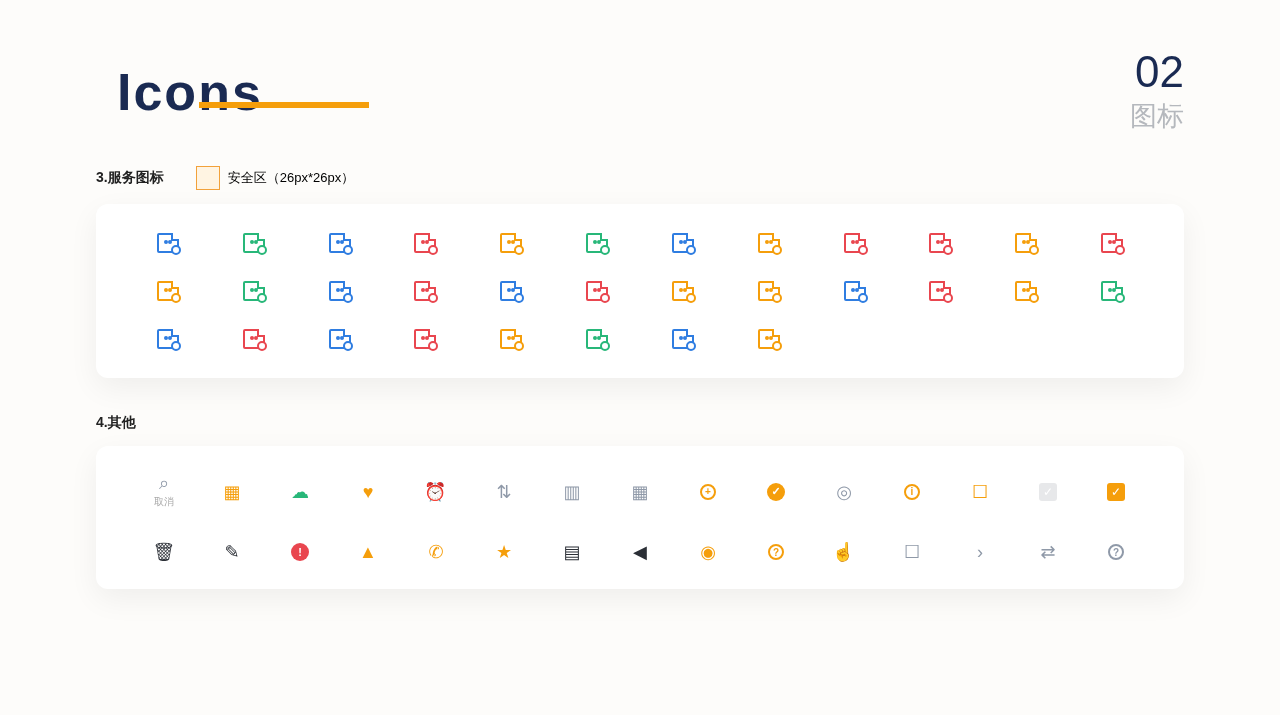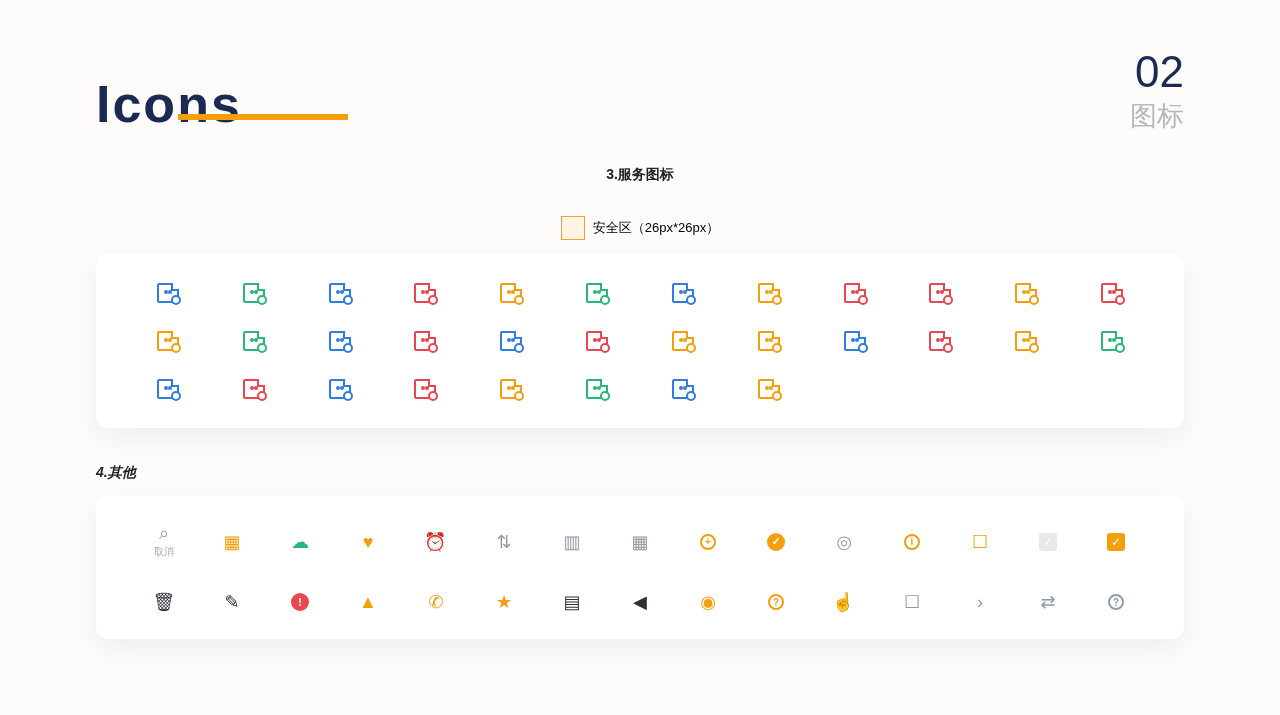--- a/index.html
+++ b/index.html
@@ -7,52 +7,52 @@
       margin: 0; padding: 0;
       width: 1280px; height: 715px;
       background: #fdfcfa;
       font-family: "PingFang SC","Microsoft YaHei",-apple-system,sans-serif;
       color: #222;
       position: relative;
     }
     .page { padding: 50px 96px 40px; }
 
     
-    .header { display: flex; justify-content: space-between; align-items: flex-end; margin-bottom: 32px; }
+    .header { display: flex; justify-content: space-between; align-items: center; margin-bottom: 32px; margin-left: 21px; }
     .title-wrap { position: relative; }
     .title {
       font-size: 52px; font-weight: 600;
       letter-spacing: 2px;
       color: #1a2a52;
       margin: 0;
     }
     .title-underline{
       position:absolute; left:82px; top:40px;
       width:170px; height:6px; background:#f59e0b;
     }
     .page-num { text-align: right; }
     .page-num .num { font-size: 44px; font-weight: 400; color: #1a2a52; line-height:1; }
     .page-num .cap { font-size: 27px; color:#b5b8bd; margin-top:4px; }
 
     
-    .section-row { display:flex; align-items:center; gap:32px; margin-bottom:14px;flex-direction:column; }
+    .section-row { display:flex; align-items:center; gap:32px; margin-bottom:14px; }
     .section-label { font-size:14px; font-weight:600; color:#222; }
     .legend-item { display:flex; align-items:center; gap:8px; font-size:13px; color:#000000; }
     .swatch-outer, .swatch-inner { width:24px; height:24px; }
     .swatch-inner { background:#fff4e2; border:1px solid #f2a13a; }
     .swatch-outer { background:#fff9ee; border:1px solid #f2a13a; }
 
     
     .panel {
       background:#fff; border-radius:12px;
       box-shadow: 0 10px 30px rgba(0,0,0,0.06);
       padding:28px 34px;
     }
     .panel + .section-label,
-    .section-label2 { margin-top:36px; margin-bottom:14px; font-size:14px; font-weight:600;font-style:italic; }
+    .section-label2 { margin-top:36px; margin-bottom:14px; font-size:14px; font-weight:600; }
 
     
     .grid-service {
       display:grid;
       grid-template-columns: repeat(12, 1fr);
       row-gap:26px;
       column-gap: 10px;
     }
     .grid-other {
       display:grid;

